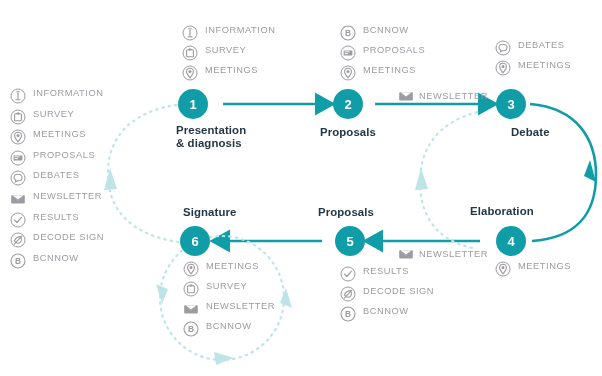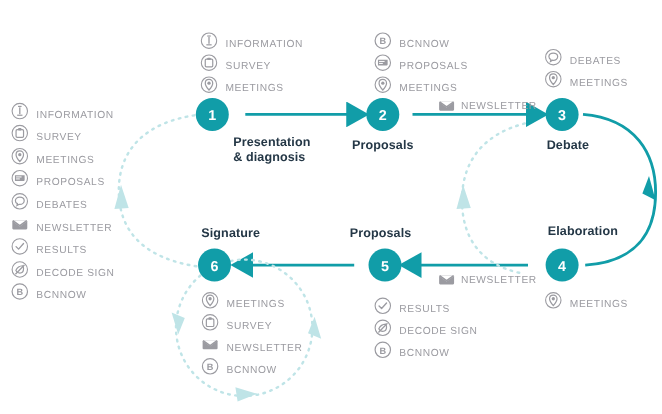--- a/index.html
+++ b/index.html
@@ -7,21 +7,21 @@
     width:602px;height:376px;
     background:#ffffff;
     font-family:"Liberation Sans", sans-serif;
     overflow:hidden;
     position:relative;
   }
   #stage{position:absolute;left:0;top:0;width:602px;height:376px;}
   svg.layer{position:absolute;left:0;top:0;width:602px;height:376px;pointer-events:none;}
 
   
-  .icon-row{display:flex;align-items:flex-end;gap:7px;height:20px;}
+  .icon-row{display:flex;align-items:flex-start;gap:7px;height:20px;}
   .icon-row .lbl{
     font-size:9.3px;letter-spacing:.55px;color:#9b9ba1;
     white-space:nowrap;font-family:"Liberation Sans",sans-serif;
   }
   .ico{width:16px;height:16px;flex:0 0 16px;position:relative;}
   .ico svg{display:block;width:16px;height:16px;}
 
   .icon-group{position:absolute;}
 
   
@@ -387,21 +387,21 @@
   <div class="node" style="left:496px;top:226px;">
     <span>4</span>
   </div>
   <div class="node" style="left:335px;top:226px;">
     <span>5</span>
   </div>
   <div class="node" style="left:180px;top:226px;">
     <span>6</span>
   </div>
 
-  <div class="node-label" style="left:176px;top:124px;margin-left:36px;">Presentation
+  <div class="node-label" style="left:176px;top:124px;">Presentation
 &amp; diagnosis</div>
   <div class="node-label" style="left:320px;top:126px;">Proposals</div>
-  <div class="node-label" style="left:497px;top:126px;">Debate</div>
-  <div class="node-label" style="left:470px;top:205px;margin-left:28px;">Elaboration</div>
+  <div class="node-label" style="left:511px;top:126px;">Debate</div>
+  <div class="node-label" style="left:470px;top:205px;">Elaboration</div>
   <div class="node-label" style="left:318px;top:206px;">Proposals</div>
   <div class="node-label" style="left:183px;top:206px;">Signature</div>
 
 </div>
 
 </body></html>

